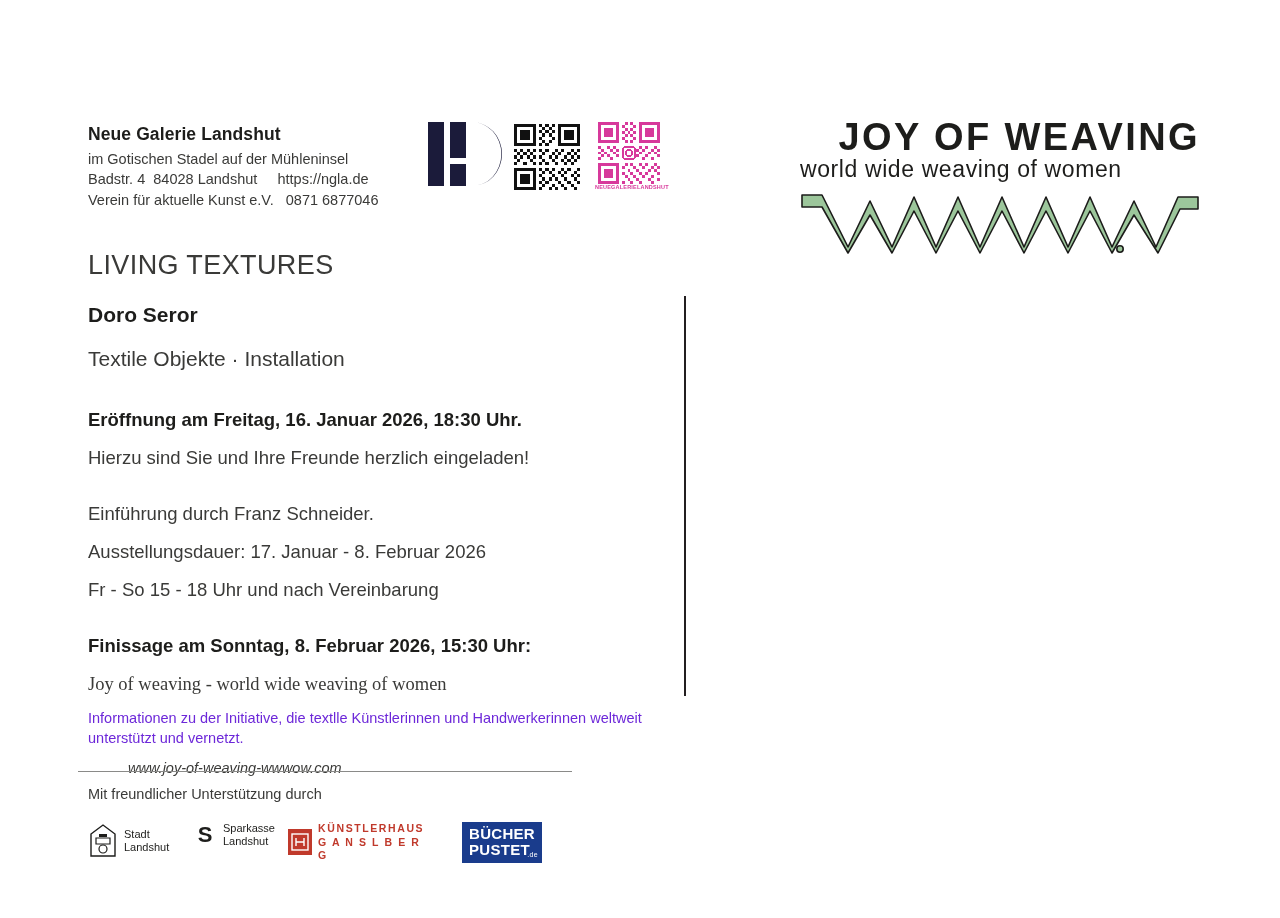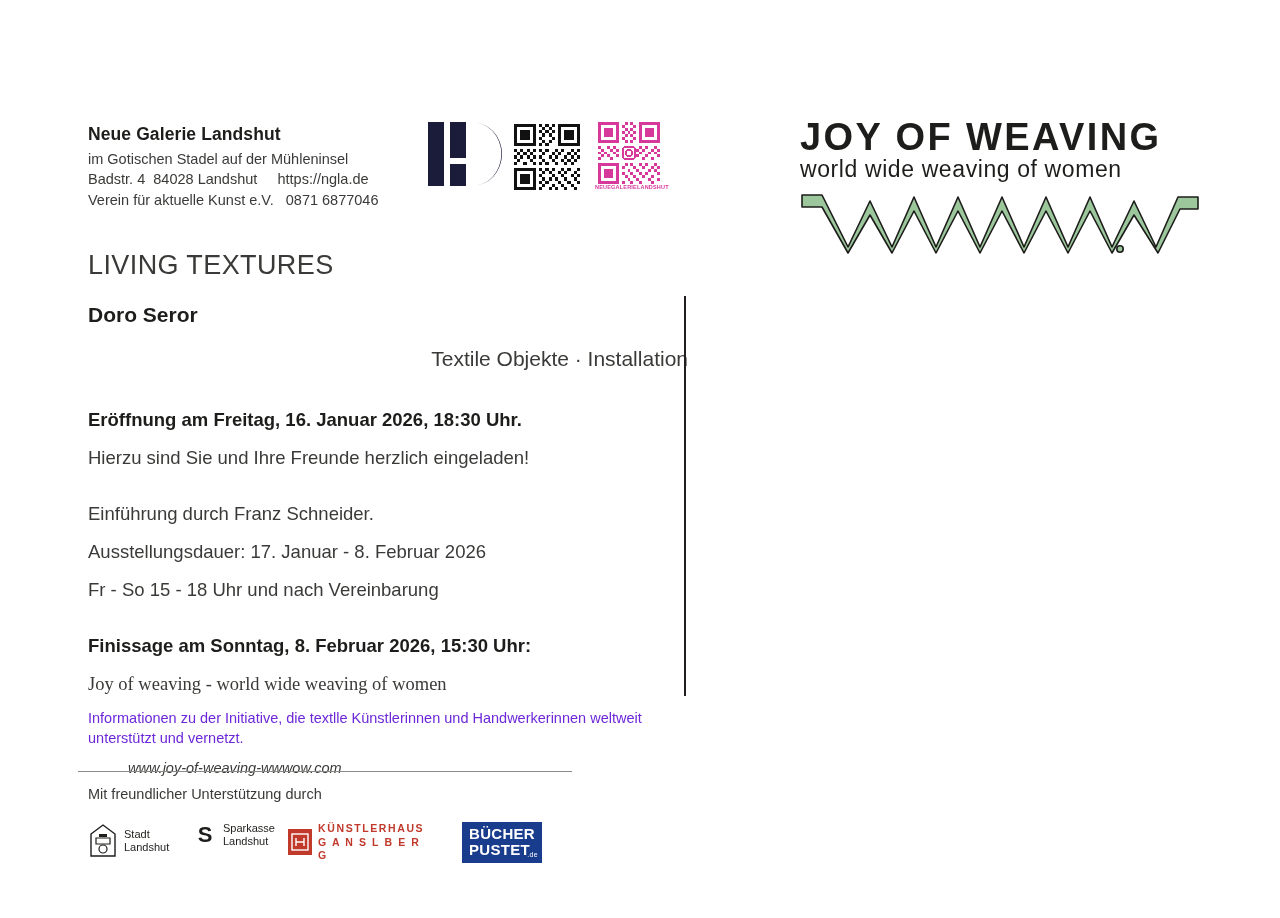--- a/index.html
+++ b/index.html
@@ -73,21 +73,21 @@
     left: 800px;
     top: 118px;
     width: 400px;
   }
   .jow-title {
     font-size: 38px;
     font-weight: bold;
     letter-spacing: 2.4px;
     color: #1d1d1b;
     line-height: 1;
-    text-align: left;
+    text-align: right;
     white-space: nowrap;
   }
   .jow-sub {
     font-size: 23px;
     color: #1d1d1b;
     letter-spacing: 0.6px;
     white-space: nowrap;
   }
   .jow-zigzag {
     margin-top: 8px;
@@ -111,21 +111,20 @@
   .t-artist {
     font-size: 21px;
     font-weight: bold;
     color: #1d1d1b;
     margin-bottom: 20px;
   }
   .t-medium {
     font-size: 21px;
     color: #3a3a38;
     margin-bottom: 38px;
-    text-align: right;
   }
   .t-open {
     font-size: 18.5px;
     font-weight: bold;
     color: #1d1d1b;
     margin-bottom: 16px;
   }
   .t-line {
     font-size: 18.5px;
     color: #3a3a38;

